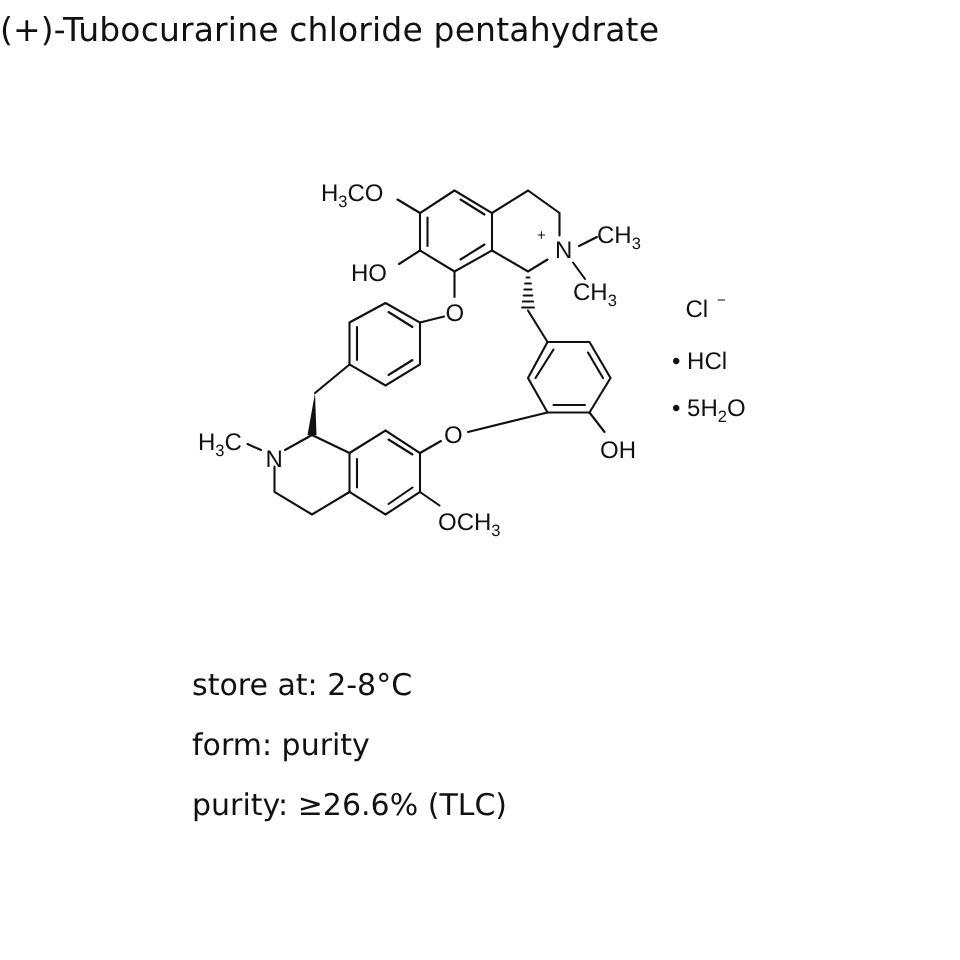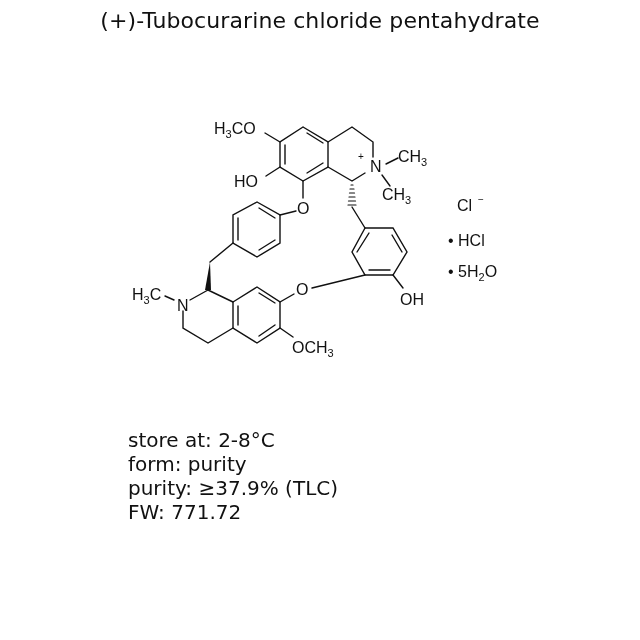--- a/index.html
+++ b/index.html
@@ -1,25 +1,25 @@
 <!DOCTYPE html>
 <html><head>
 <meta charset="utf-8">
 <style>
   html, body { margin:0; padding:0; background:#ffffff; }
   body { width:640px; height:640px; position:relative; overflow:hidden; }
-  .title { position:absolute; left:0; top:8px; width:640px; text-align:center;
+  .title { position:absolute; left:0; top:8px; width:640px; 
     font-family:"DejaVu Sans", sans-serif; font-size:22px; color:#111; letter-spacing:0.1px; }
   svg.structure { position:absolute; left:0; top:0; }
   .atom { font-family:"Liberation Sans", sans-serif; font-size:16px; fill:#111; }
   .sub { font-size:11px; }
   .sup { font-size:10px; }
   .props { position:absolute; left:128px; top:428px; font-family:"DejaVu Sans", sans-serif;
     font-size:20px; line-height:24px; color:#111; }
-  .props div { white-space:nowrap; }
+  .props div { white-space:nowrap;margin-top:16px; }
 </style>
 </head>
 <body>
 
 <div class="title">(+)-Tubocurarine chloride pentahydrate</div>
 
 <svg class="structure" width="640" height="640" viewBox="0 0 640 640">
   <g stroke="#111" stroke-width="1.4" fill="none" stroke-linecap="round">
 
     <polyline points="303,127 328,142 328,167 303,181 280,167 280,142 303,127"></polyline>
@@ -98,15 +98,14 @@
     <text x="457" y="211">Cl</text>
     <text x="478" y="203" class="sup">−</text>
     <text x="448" y="246">• HCl</text>
     <text x="448" y="277">• 5H<tspan class="sub" dy="4">2</tspan><tspan dy="-4">O</tspan></text>
   </g>
 </svg>
 
 <div class="props">
   <div>store at: 2-8°C</div>
   <div>form: purity</div>
-  <div>purity: ≥37.9% (TLC)</div>
-  <div>FW: 771.72</div>
+  <div>purity: ≥26.6% (TLC)</div>
 </div>
 
 </body></html>

